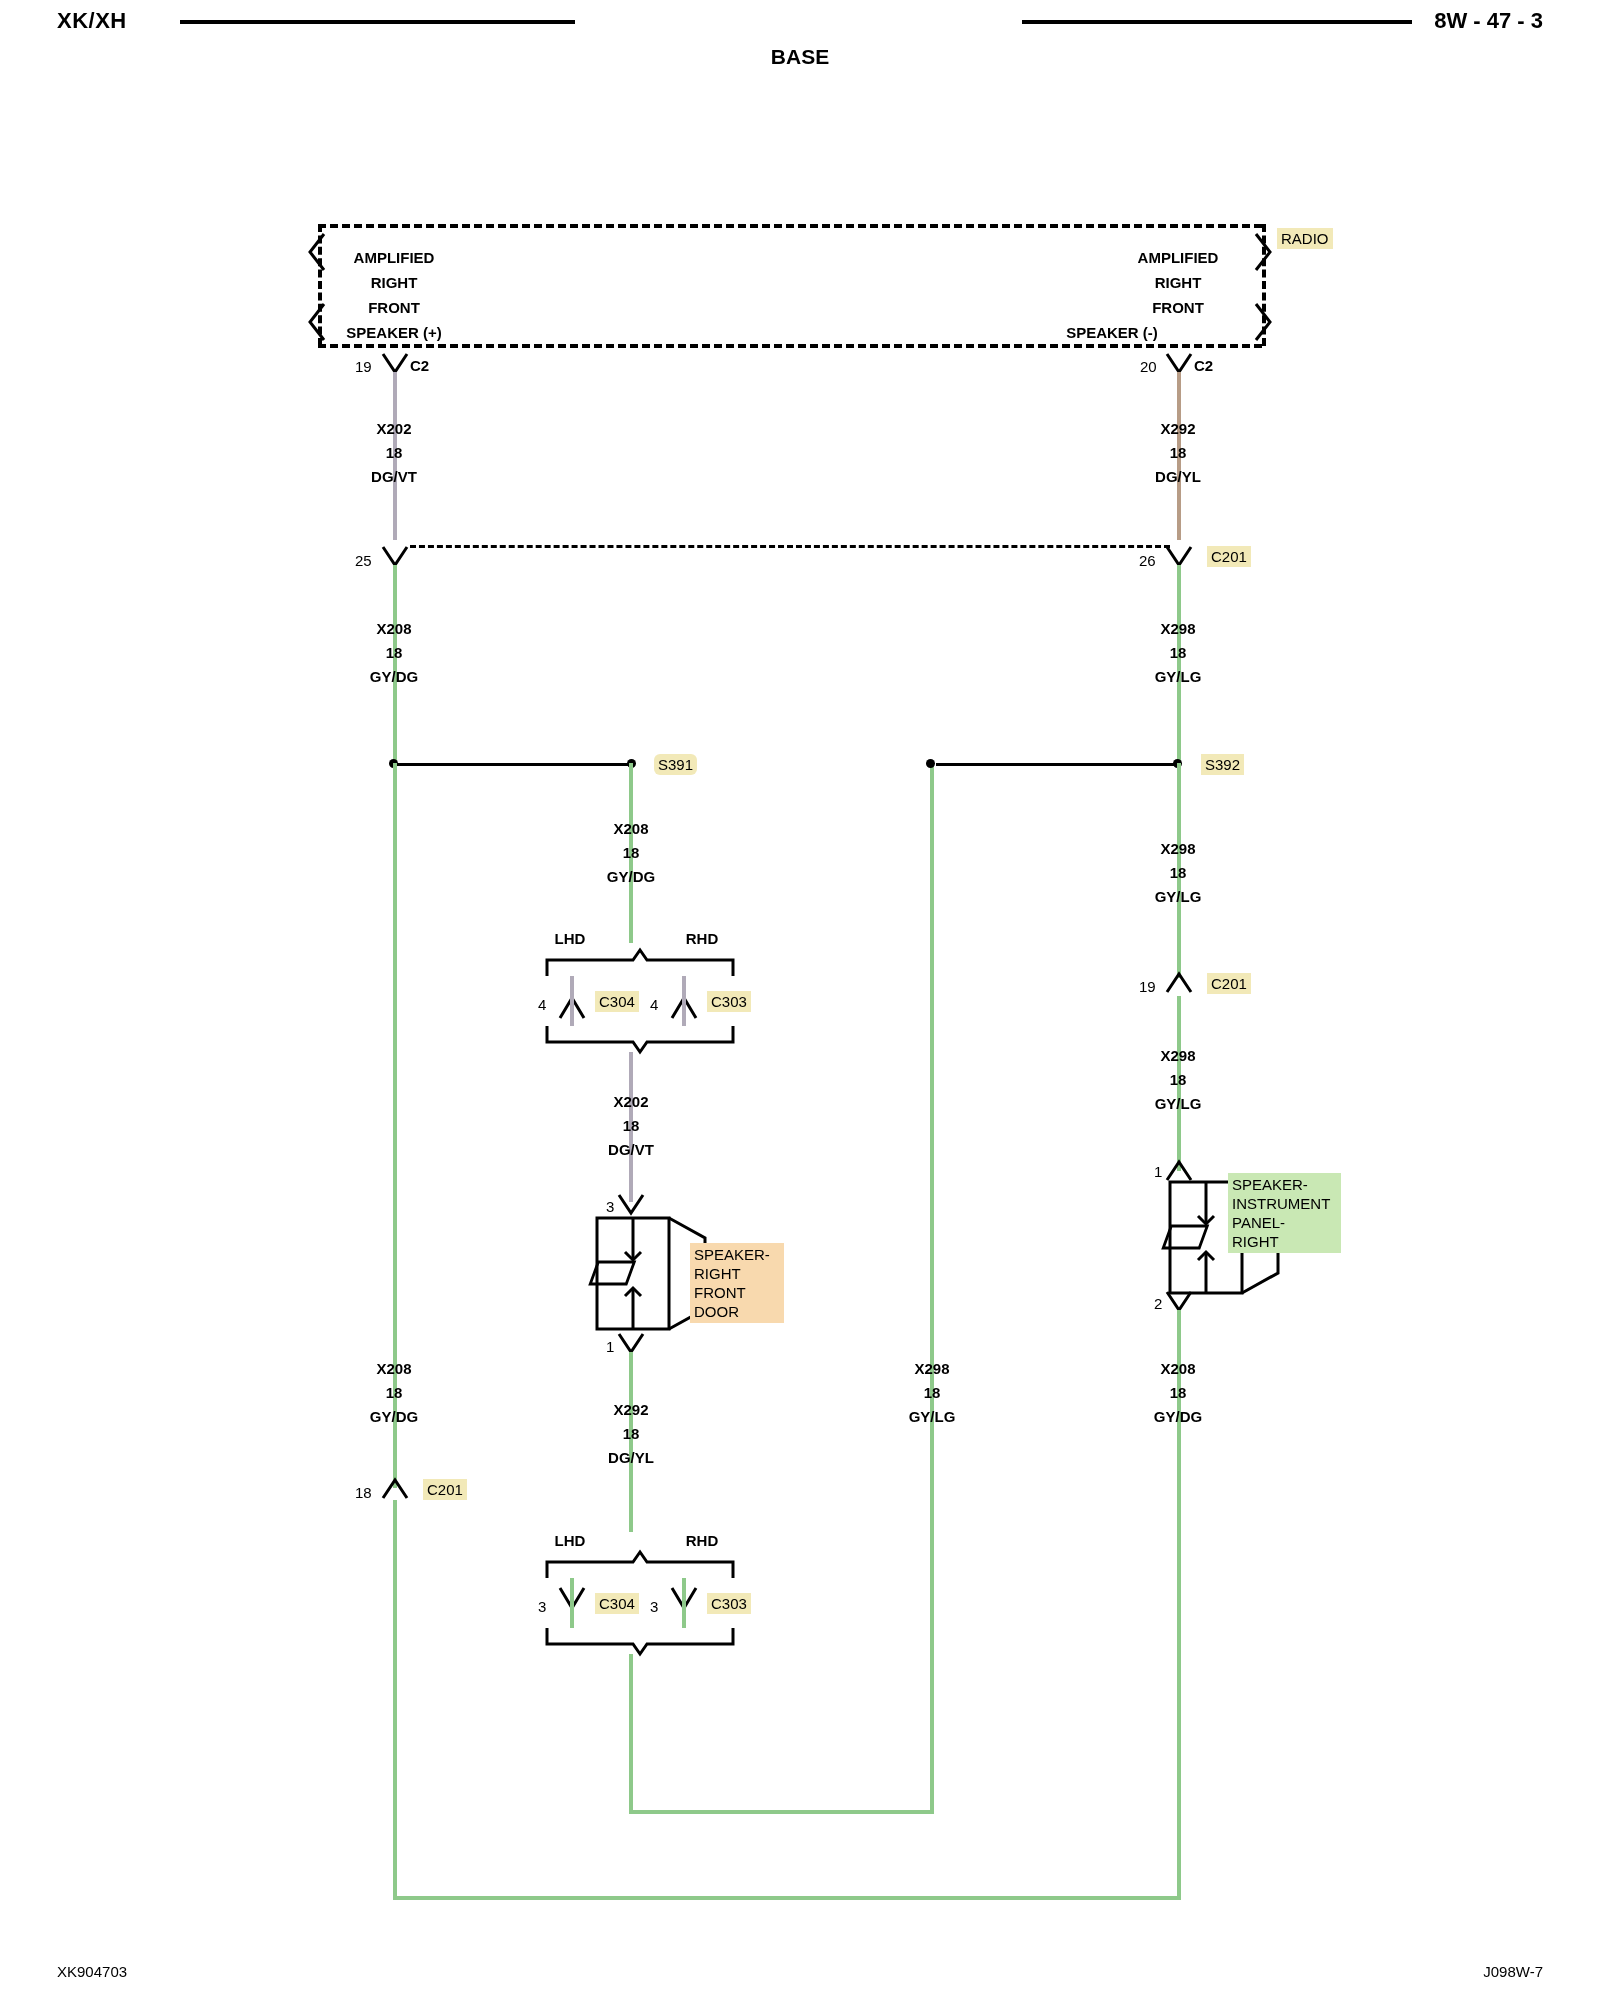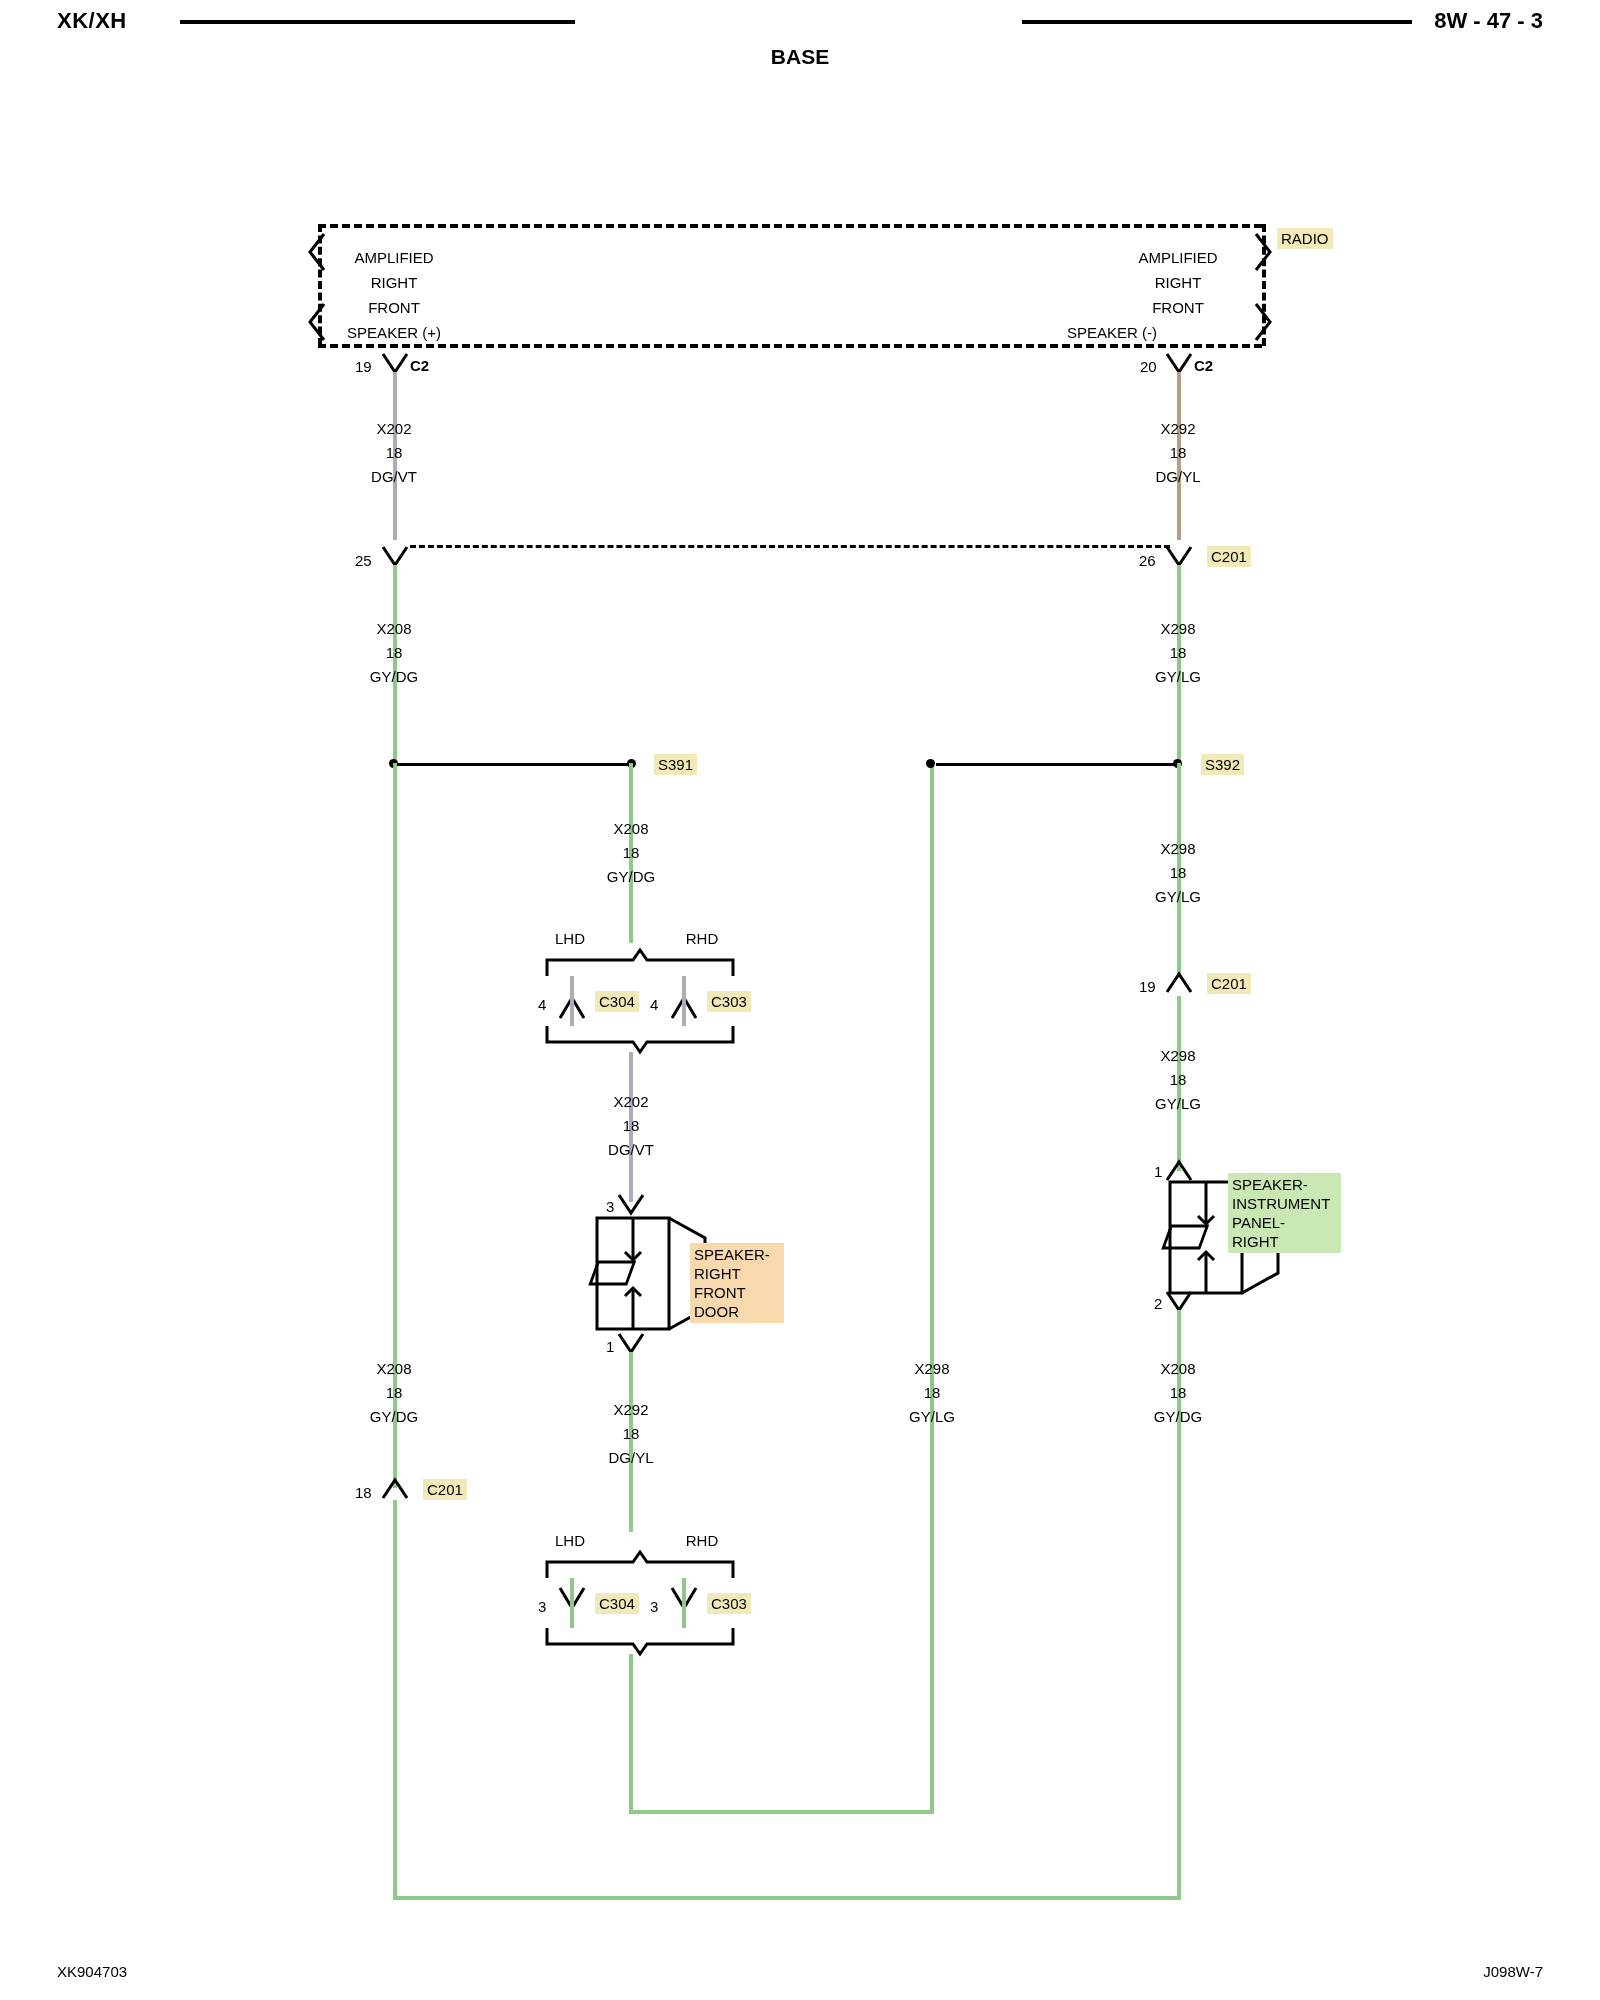--- a/index.html
+++ b/index.html
@@ -14,21 +14,21 @@
   .hdr-rule{position:absolute;height:4px;background:#000;top:20px;}
   .rule-l{left:180px;width:395px;}
   .rule-r{left:1022px;width:390px;}
 
   
   .ftr-left{position:absolute;left:57px;top:1963px;font-size:15px;}
   .ftr-right{position:absolute;right:57px;top:1963px;font-size:15px;}
 
   
   .lbl{position:absolute;font-size:15px;white-space:nowrap;}
-  .lbl.c{transform:translateX(-50%);text-align:left;}
+  .lbl.c{transform:translateX(-50%);text-align:left;font-weight:bold;}
   .bold{font-weight:bold;}
   .wire{position:absolute;width:4px;}
   .hline{position:absolute;height:3px;background:#000;}
   .dot{position:absolute;width:9px;height:9px;border-radius:50%;background:#000;}
 
   
   .hl{position:absolute;font-size:15px;padding:2px 4px;white-space:nowrap;}
   .hl-y{background:#f2e9b8;margin-left:9px;}
   .hl-g{background:#c9e8b4;}
   .hl-o{background:#f8d9ae;}
@@ -100,21 +100,21 @@
   </svg>
 
   <div class="wire" style="left:393px;top:565px;height:200px;background:#8ec98a;"></div>
   <div class="lbl c" style="left:394px;top:620px;">X208</div>
   <div class="lbl c" style="left:394px;top:644px;">18</div>
   <div class="lbl c" style="left:394px;top:668px;">GY/DG</div>
 
   <div class="hline" style="left:395px;top:763px;width:240px;"></div>
   <div class="dot" style="left:389px;top:759px;"></div>
   <div class="dot" style="left:627px;top:759px;"></div>
-  <div class="hl hl-y" style="left:645px;top:754px;">S391</div>
+  <div class="hl hl-y" style="left:645px;top:754px;border-radius:6px;">S391</div>
 
   <div class="wire" style="left:393px;top:763px;height:725px;background:#8ec98a;"></div>
   <div class="lbl c" style="left:394px;top:1360px;">X208</div>
   <div class="lbl c" style="left:394px;top:1384px;">18</div>
   <div class="lbl c" style="left:394px;top:1408px;">GY/DG</div>
 
   <div class="lbl" style="left:355px;top:1484px;">18</div>
   <svg style="left:380px;top:1478px;width:30px;height:24px;" viewBox="0 0 30 24">
     <path d="M3 20 L15 2 L27 20" fill="none" stroke="#000" stroke-width="3"></path>
   </svg>

